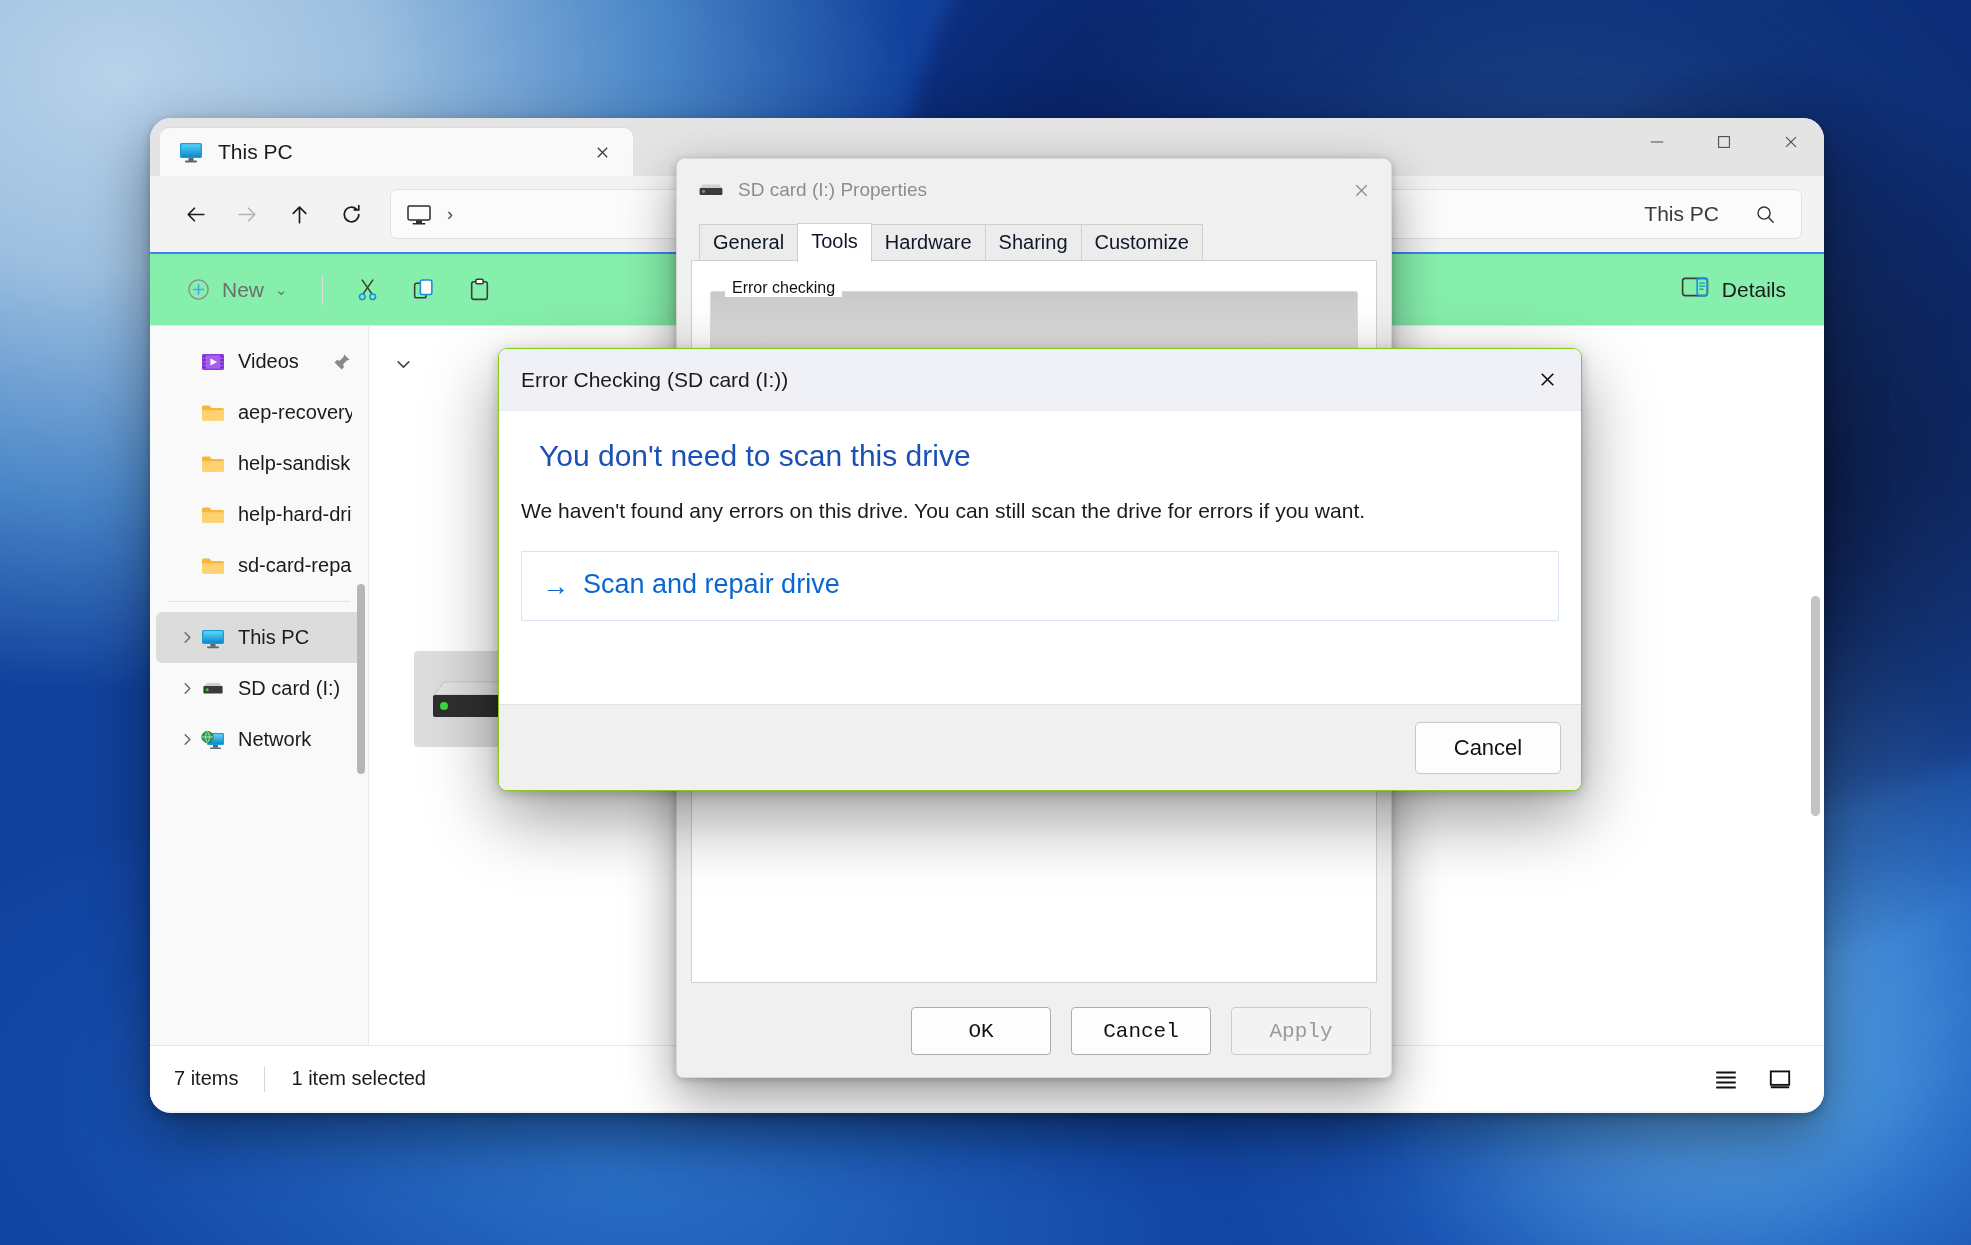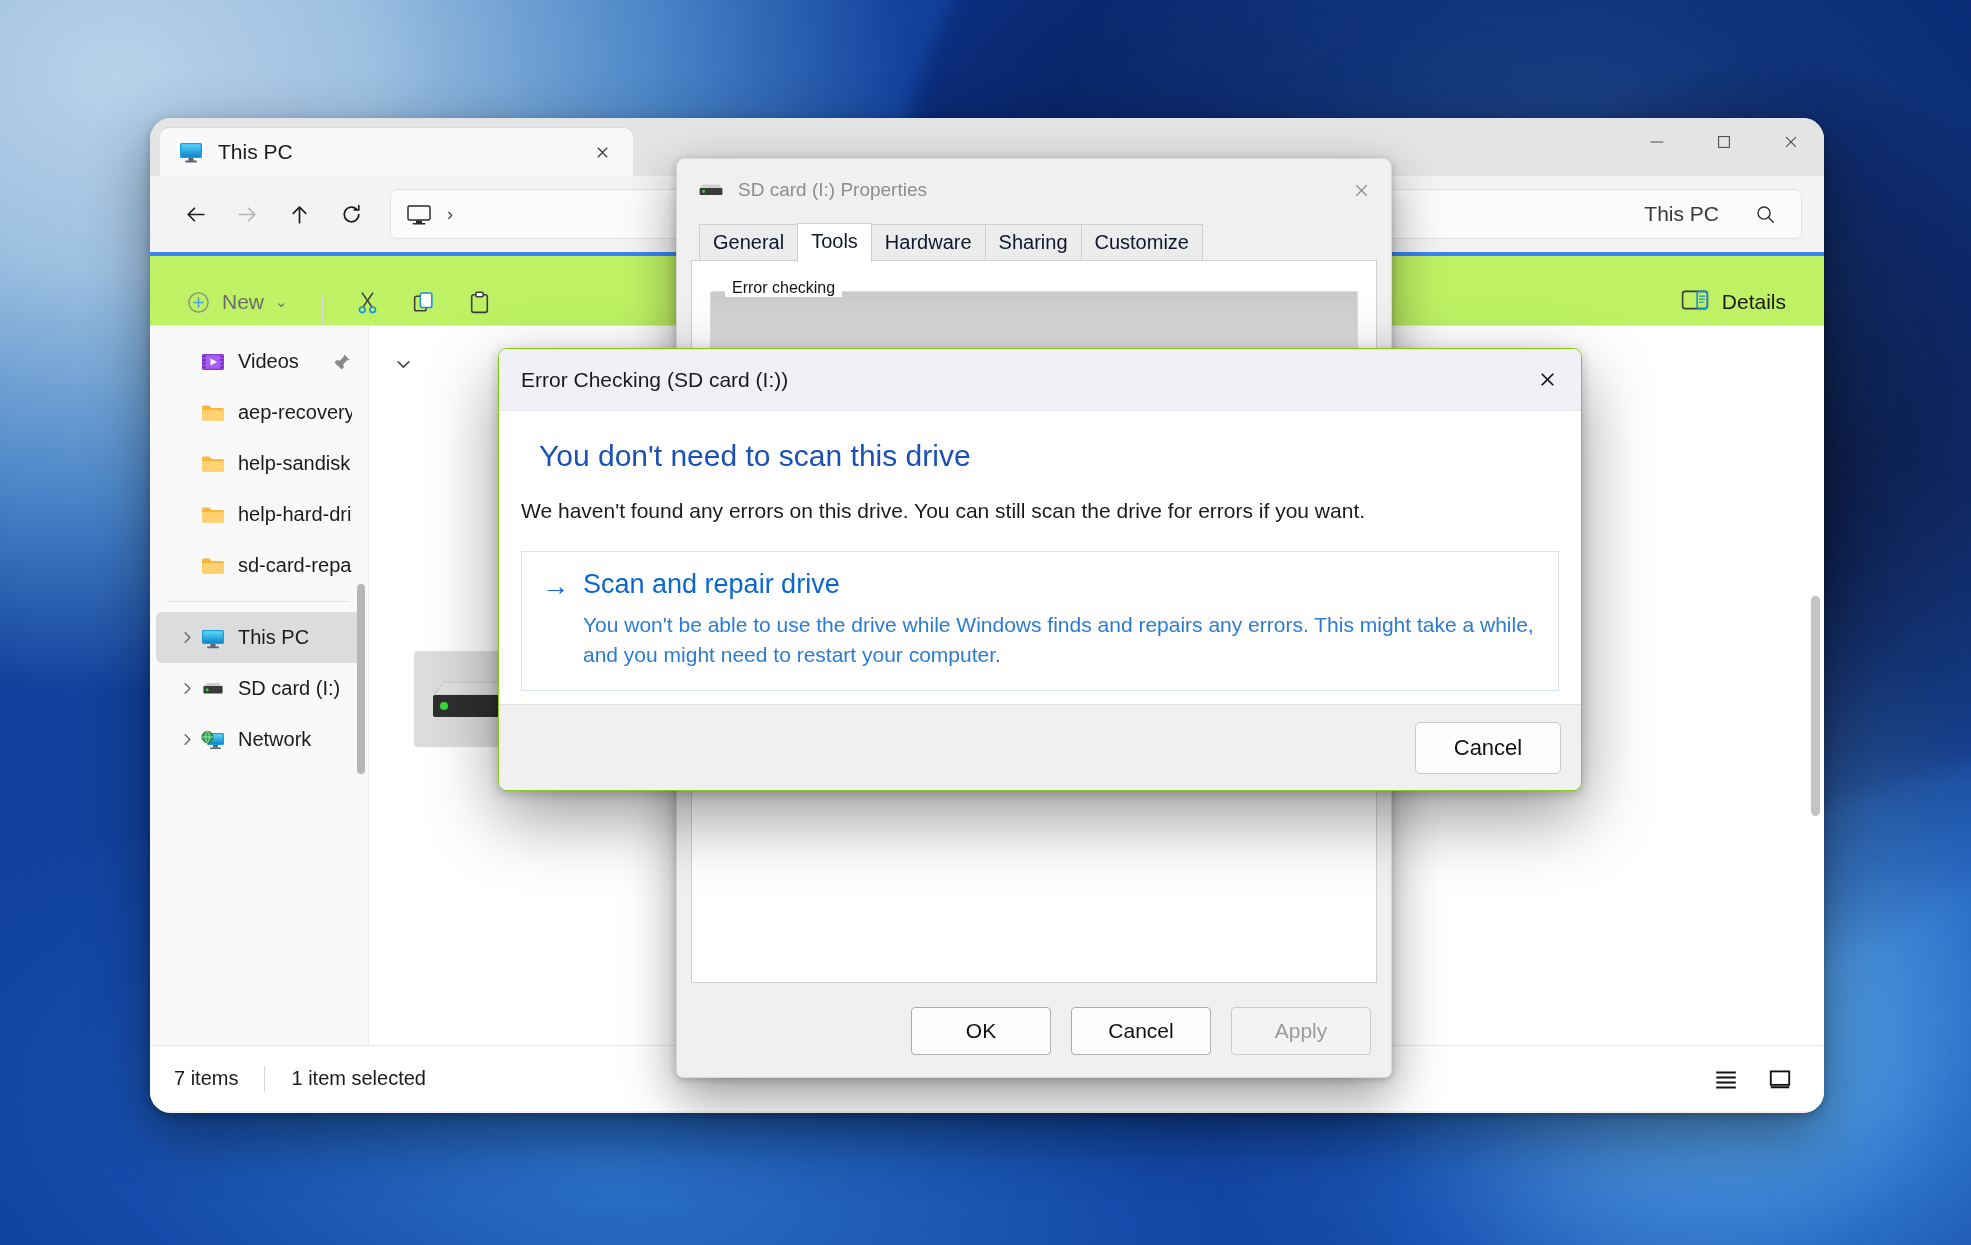--- a/index.html
+++ b/index.html
@@ -108,24 +108,24 @@
   }
   .searchbtn {
     width: 44px; height: 44px;
     display: flex; align-items: center; justify-content: center;
     color: #333;
   }
 
   
   .toolbar {
     height: 74px;
-    background: #bef264;
-    border-top: 4px solid #3b82f6;
+    background: #86efac;
+    border-top: 2px solid #3b82f6;
     border-bottom: 1px solid #e6e6e6;
-    display: flex; align-items: flex-end;
+    display: flex; align-items: center;
     padding: 0 22px;
     gap: 6px;
   }
   .newbtn {
     height: 46px; border-radius: 6px;
     display: flex; align-items: center; gap: 11px;
     padding: 0 14px;
     color: #6d6d6d; font-size: 21px;
   }
   .tbsep { width: 1px; height: 30px; background: #dcdcdc; margin: 0 14px; }
@@ -322,21 +322,21 @@
     padding-right: 20px;
     background: #f0f0f0;
   }
   .winbtn {
     width: 140px; height: 48px;
     background: #fdfdfd;
     border: 1px solid #adadad;
     border-radius: 4px;
     font-size: 21px; color: #111;
     display: flex; align-items: center; justify-content: center;
-    font-family: Liberation Sans, sans-serif;
+    font-family: Liberation Mono, monospace;
   }
   .winbtn.disabled { color: #9b9b9b; border-color: #ccc; background: #f3f3f3; }
 
   
   #errdlg {
     position: absolute;
     left: 498px; top: 348px;
     width: 1084px; height: 443px;
     background: #fff;
     border: 1px solid #84cc16;
@@ -784,21 +784,20 @@
   </div>
 
   <div class="e-body">
     <div class="e-head">You don't need to scan this drive</div>
     <div class="e-sub">We haven't found any errors on this drive. You can still scan the drive for errors if you want.</div>
 
     <div class="e-card">
       <span class="e-arrow">→</span>
       <span>
         <span class="e-link" style="display:block;">Scan and repair drive</span>
-        <span class="e-desc" style="display:block;">You won't be able to use the drive while Windows finds and repairs any errors. This might take a while, and you might need to restart your computer.</span>
       </span>
     </div>
   </div>
 
   <div class="e-footer">
     <span class="e-cancelbtn">Cancel</span>
   </div>
 </div>
 
 </body></html>

